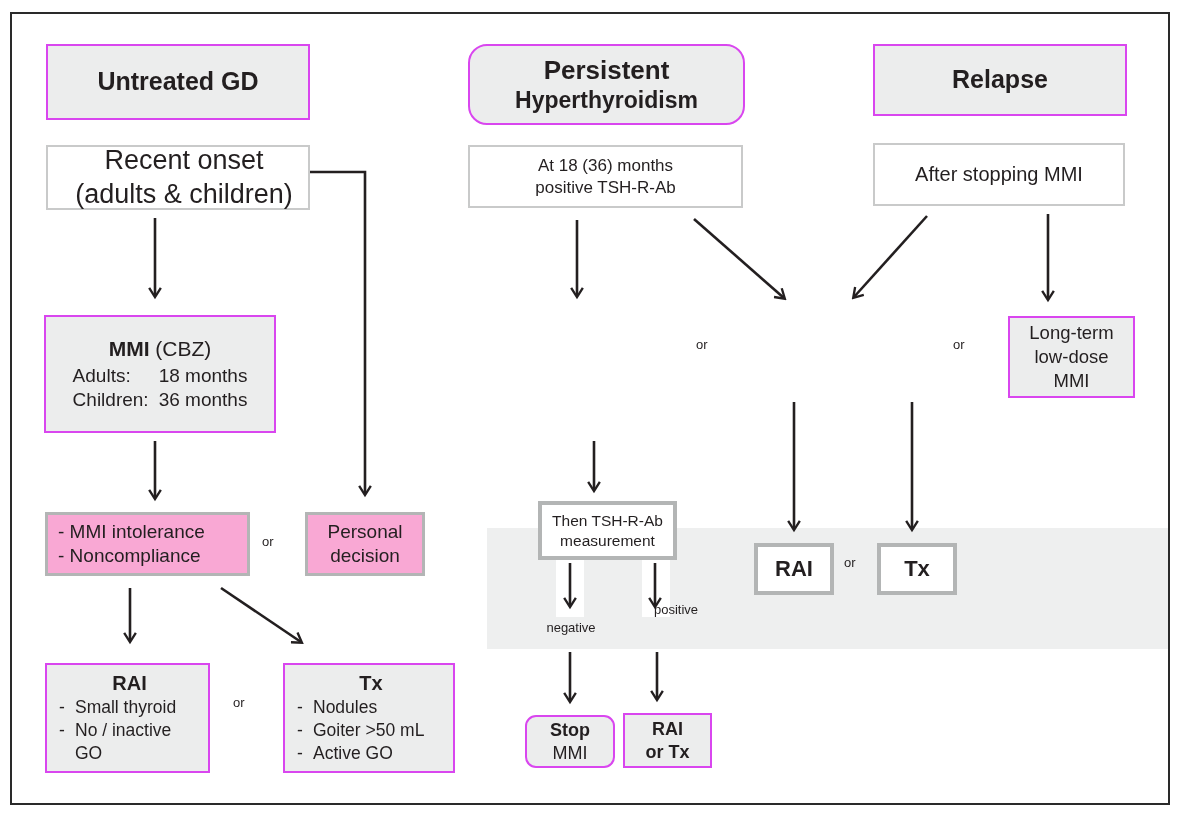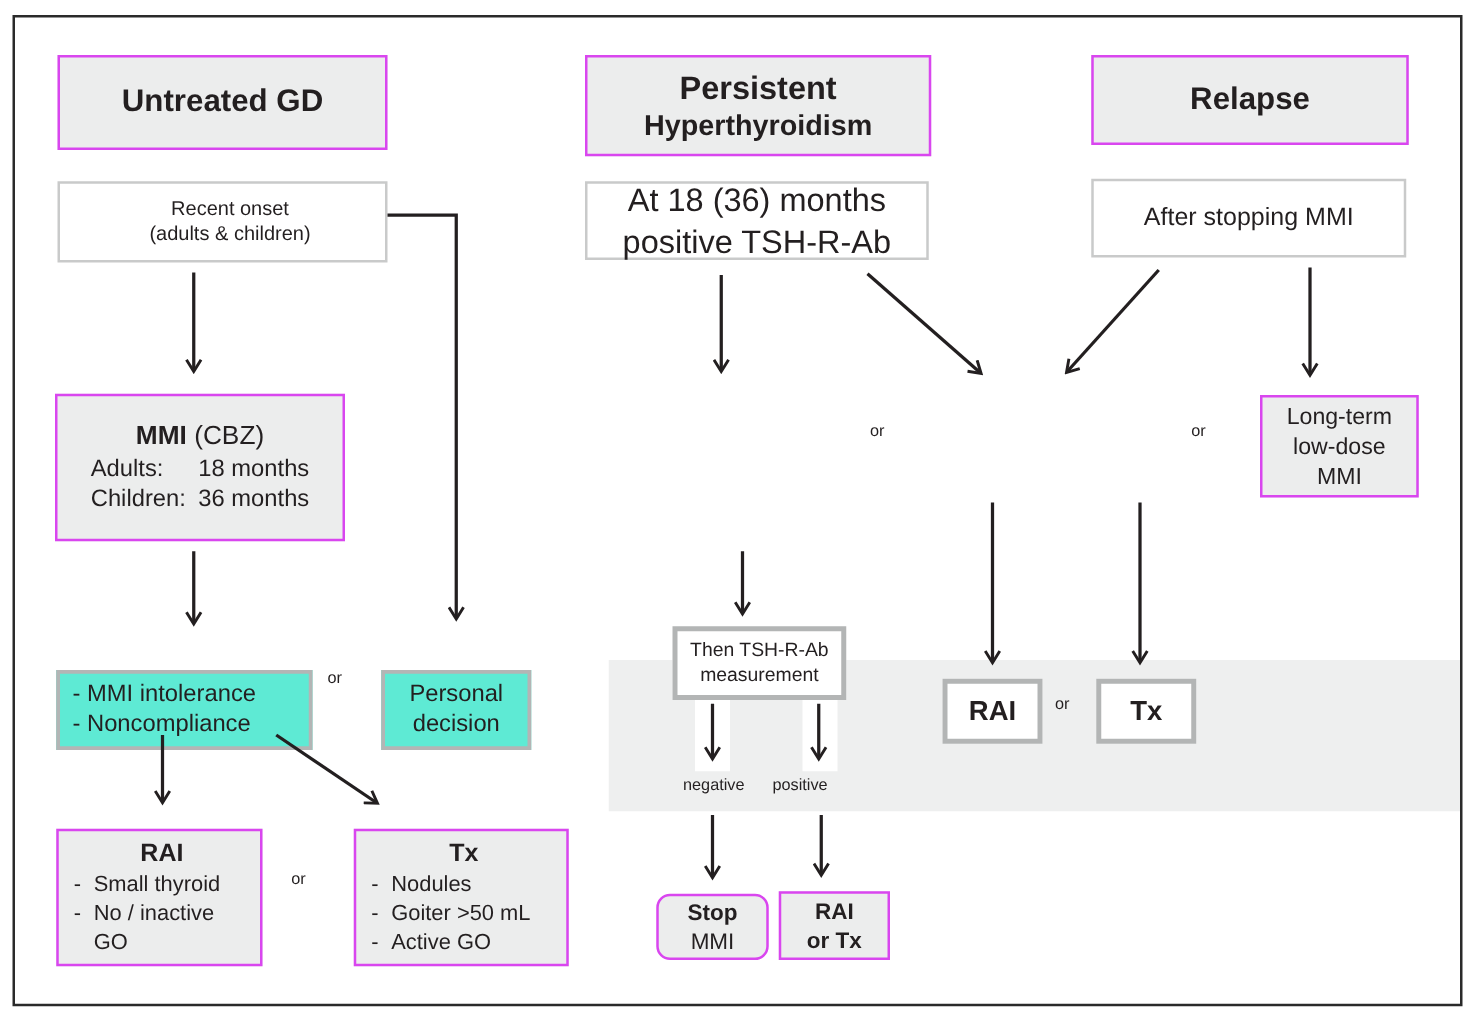--- a/index.html
+++ b/index.html
@@ -6,32 +6,32 @@
   .canvas{position:relative;width:1177px;height:816px;background:#fff;
           font-family:"Liberation Sans",sans-serif;color:#231f20;overflow:hidden;}
   .frame{position:absolute;left:10px;top:12px;width:1160px;height:793px;
          border:2px solid #2a2a2a;box-sizing:border-box;z-index:0;}
   .band{position:absolute;left:487px;top:528px;width:681px;height:121px;background:#eeefef;z-index:1;}
   .strip{position:absolute;width:28px;height:58px;top:559px;background:#fff;z-index:2;}
   .box{position:absolute;box-sizing:border-box;display:flex;flex-direction:column;
        align-items:center;justify-content:center;text-align:center;z-index:3;line-height:1.25;}
   .hdr,.gbox{background:#eceded;border:2px solid #d946ef;}
   .wthin{background:#fff;border:2px solid #c9caca;}
-  .wmed{background:#5eead4;border:3px solid #b3b5b5;margin-top:24px;}
+  .wmed{background:#f9a8d4;border:3px solid #b3b5b5;}
   .bandbox{background:#fff;border:4px solid #b3b5b5;}
   .lbl{position:absolute;z-index:3;font-size:13px;line-height:1;}
   .b{font-weight:bold;}
   .arrows{position:absolute;left:0;top:0;z-index:4;pointer-events:none;}
 
   #untreated{left:46px;top:44px;width:264px;height:76px;font-size:25px;font-weight:bold;}
-  #persistent{left:468px;top:44px;width:277px;height:81px;font-weight:bold;}
+  #persistent{left:468px;top:44px;width:277px;height:81px;font-weight:bold;border-radius:19px;}
   #persistent .l1{font-size:26px;} #persistent .l2{font-size:23px;}
   #relapse{left:873px;top:44px;width:254px;height:72px;font-size:25px;font-weight:bold;align-items:center;}
-  #recent{left:46px;top:145px;width:264px;height:65px;font-size:16px;padding-left:12px;}
-  #at18{left:468px;top:145px;width:275px;height:63px;font-size:26px;}
+  #recent{left:46px;top:145px;width:264px;height:65px;font-size:27px;padding-left:12px;}
+  #at18{left:468px;top:145px;width:275px;height:63px;font-size:17px;}
   #after{left:873px;top:143px;width:252px;height:63px;font-size:20px;}
   #mmicbz{left:44px;top:315px;width:232px;height:118px;font-size:19px;}
   #mmicbz .title{font-size:21px;margin-bottom:2px;}
   #mmicbz .kv{display:grid;grid-template-columns:auto auto;column-gap:10px;justify-items:start;}
   #mmifurther{left:533px;top:315px;width:122px;height:117px;font-size:19px;line-height:1.4;}
   #definitive{left:766px;top:316px;width:156px;height:79px;}
   #definitive .l1{font-size:24px;font-weight:bold;} #definitive .l2{font-size:19px;}
   #longterm{left:1008px;top:316px;width:127px;height:82px;font-size:18.5px;line-height:1.3;}
   #intol{left:45px;top:512px;width:205px;height:64px;font-size:19px;align-items:flex-start;
          text-align:left;padding-left:10px;}
@@ -40,21 +40,21 @@
   #txlbox{left:283px;top:663px;width:172px;height:110px;padding-left:12px;align-items:flex-start;}
   .listbox .title{font-size:20px;font-weight:bold;align-self:center;margin-left:-8px;}
   .brow{display:flex;font-size:17.5px;line-height:1.3;text-align:left;}
   .brow .dash{width:16px;flex:0 0 16px;}
   #thentsh{left:538px;top:501px;width:139px;height:59px;font-size:15.5px;}
   #raiband{left:754px;top:543px;width:80px;height:52px;font-size:22px;font-weight:bold;}
   #txband{left:877px;top:543px;width:80px;height:52px;font-size:22px;font-weight:bold;}
   #stopmmi{left:525px;top:715px;width:90px;height:53px;font-size:18px;border-radius:11px;}
   #raiortx{left:623px;top:713px;width:89px;height:55px;font-size:18px;font-weight:bold;}
   #neg{left:531px;top:621px;width:80px;text-align:center;}
-  #pos{left:618px;top:621px;width:80px;text-align:left;}
+  #pos{left:618px;top:603px;width:80px;text-align:right;}
   #or1{left:262px;top:535px;} #or2{left:233px;top:696px;} #or3{left:696px;top:338px;}
   #or4{left:953px;top:338px;} #or5{left:844px;top:556px;}
 </style>
 </head>
 <body>
 
 <div class="canvas">
   <div class="frame"></div>
   <div class="band"></div>
   <div class="strip" id="strip1" style="left:556px"></div>

